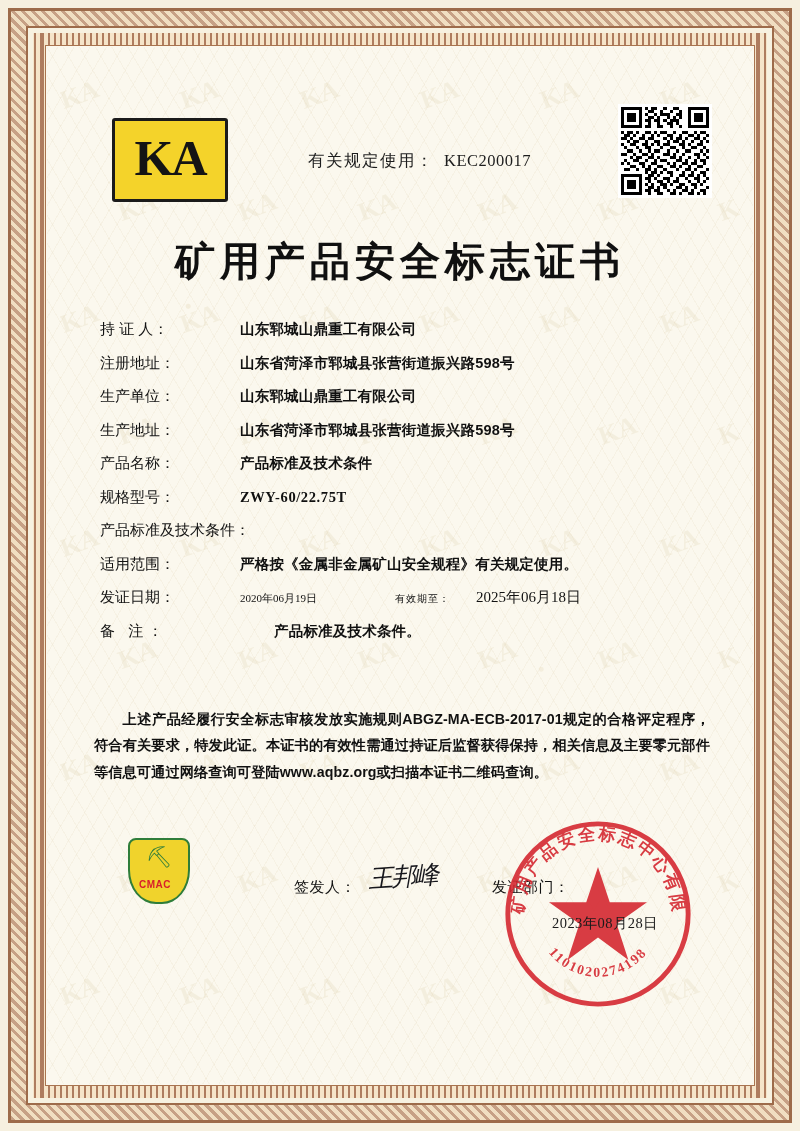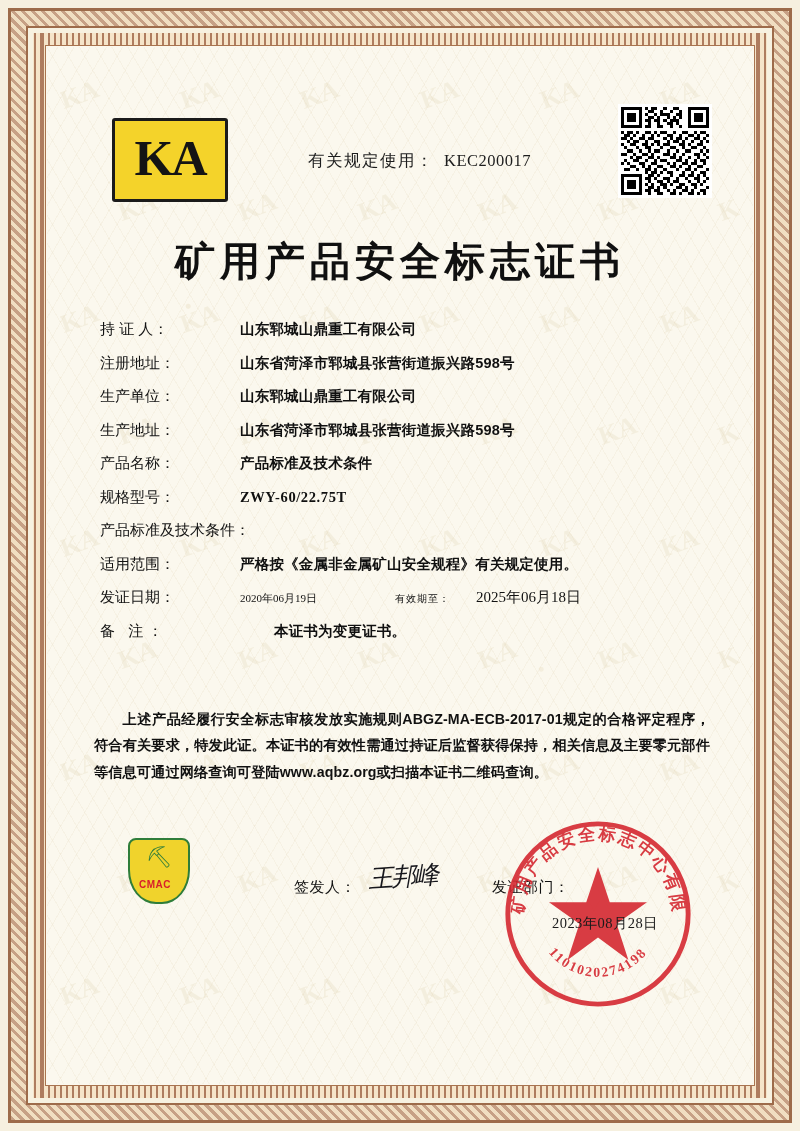--- a/index.html
+++ b/index.html
@@ -667,21 +667,21 @@
 
       <div class="frow dates">
         <div class="flabel">发证日期：</div>
         <div class="fval1">2020年06月19日</div>
         <div class="mid-label">有效期至：</div>
         <div class="fval2">2025年06月18日</div>
       </div>
 
       <div class="frow">
         <div class="flabel sp">备    注：</div>
-        <div class="fval indent">本证书为变更证书。</div>
+        <div class="fval indent">产品标准及技术条件。</div>
       </div>
 
     </div>
 
     <div class="para"><span class="ind"></span><span>上述产品经履行安全标志审核发放实施规则ABGZ-MA-ECB-2017-01规定的合格评定程序，符合有关要求，特发此证。本证书的有效性需通过持证后监督获得保持，相关信息及主要零元部件等信息可通过网络查询可登陆www.aqbz.org或扫描本证书二维码查询。</span></div>
 
     <div class="footer">
 
       <div class="cmac">
         <div class="shield">

